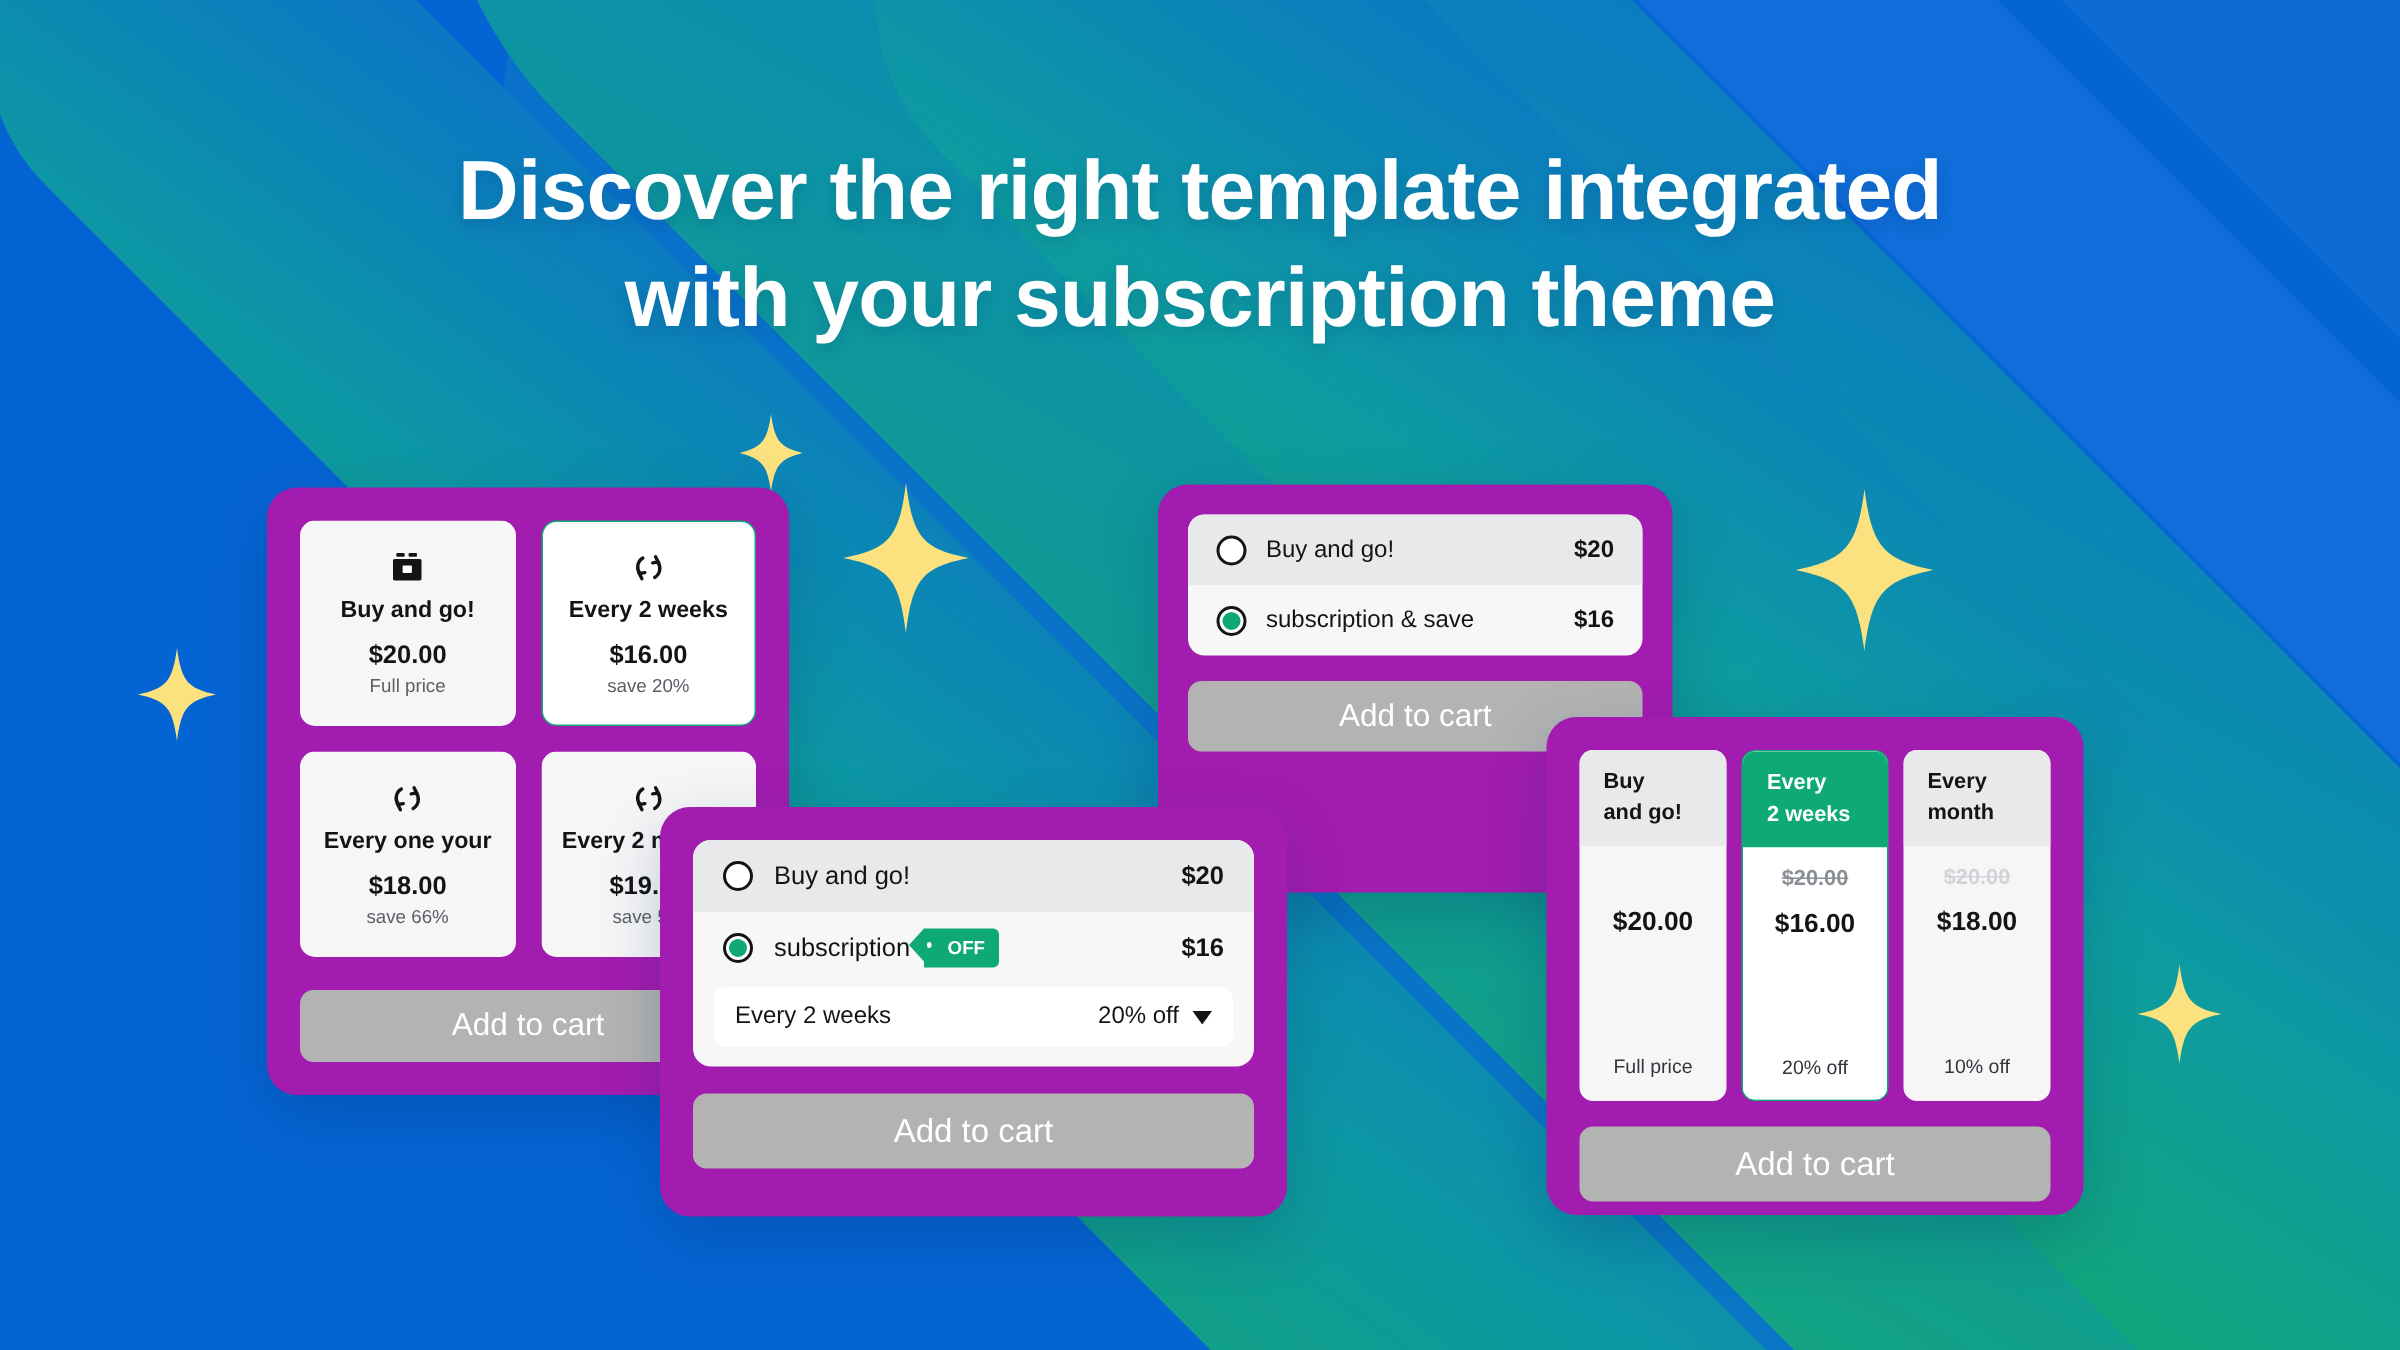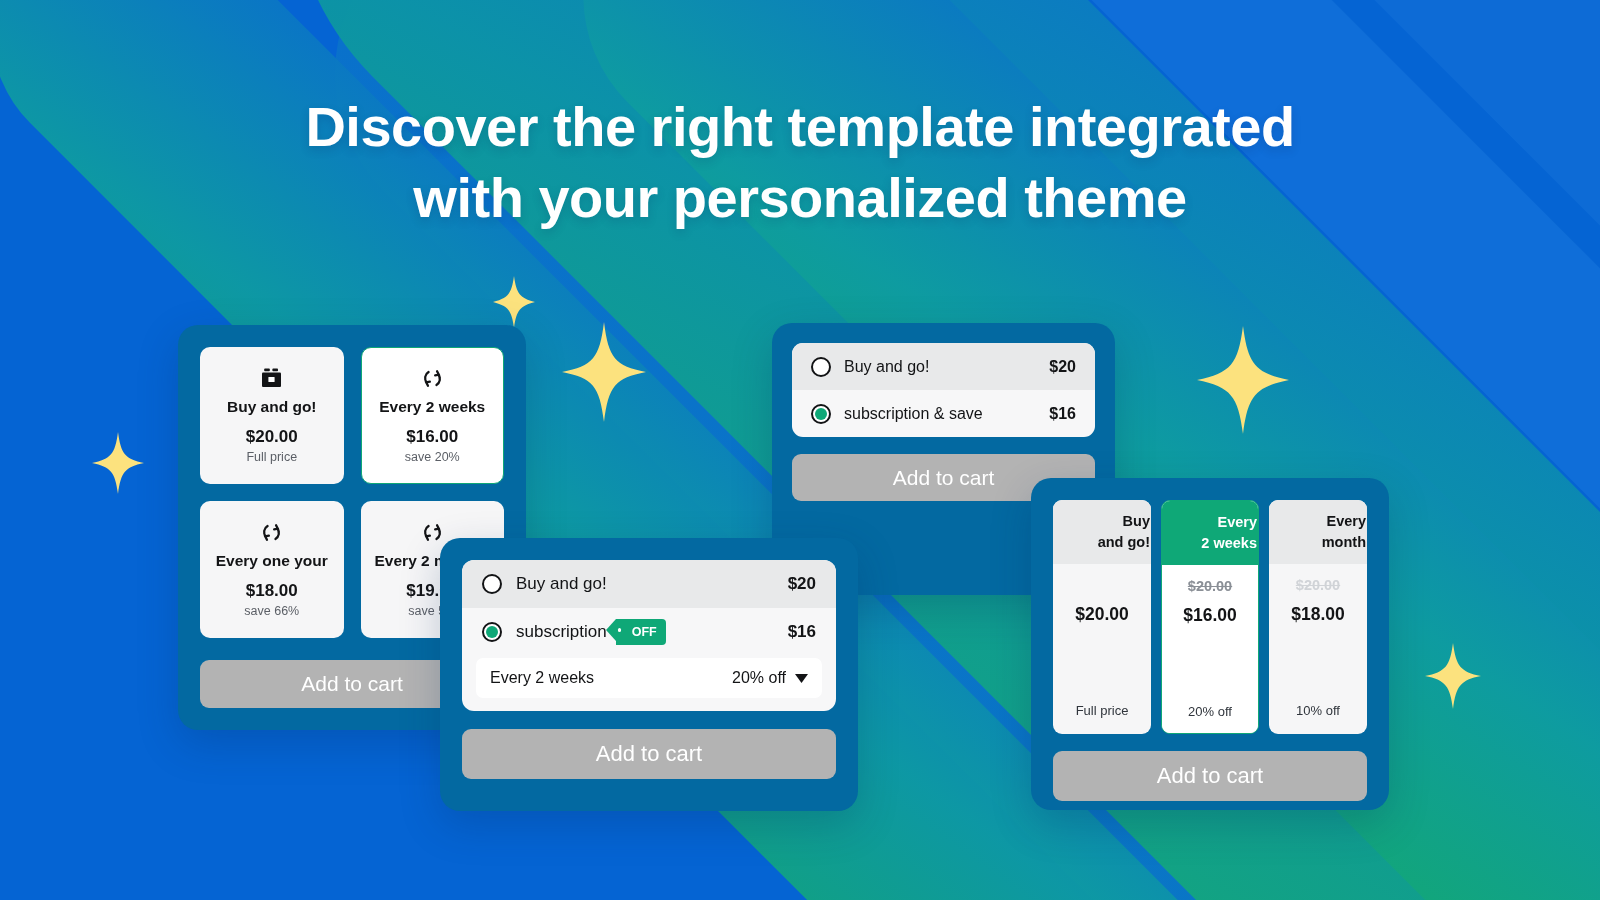--- a/index.html
+++ b/index.html
@@ -28,21 +28,21 @@
     line-height: 1.26;
     letter-spacing: -0.5px;
     text-shadow: 0 4px 10px rgba(0,40,90,0.18);
     z-index: 5;
   }
   #headline .ln { display: block; }
 
   
   .card {
     position: absolute;
-    background: #0369a1;
+    background: #a21caf;
     border-radius: 20px;
     box-shadow: 0 14px 40px rgba(3, 40, 90, 0.22);
   }
 
   .addcart {
     background: #b3b3b3;
     color: #ffffff;
     border: none;
     border-radius: 9px;
     width: 100%;
@@ -126,22 +126,22 @@
     background: #ffffff;
   }
 
   
   #card4 { left: 1031px; top: 478px; width: 358px; height: 332px; z-index: 20; padding: 22px; }
   #card4 .cols { display: grid; grid-template-columns: 1fr 1fr 1fr; gap: 10px; }
   #card4 .col { border-radius: 9px; overflow: hidden; background: #f6f6f7; }
   #card4 .col .hd {
     background: #e8e9ea; color: #131416;
     font-size: 14.5px; font-weight: bold;
-    line-height: 1.42; text-align: right;
-    padding: 11px 1px 12px;
+    line-height: 1.42; text-align: left;
+    padding: 11px 16px 12px;
   }
   #card4 .col .bd {
     height: 168px;
     display: flex; flex-direction: column; align-items: center;
     padding: 13px 4px 14px;
   }
   #card4 .col .old { font-size: 14.5px; font-weight: bold; color: #8a8f96; text-decoration: line-through; height: 19px; }
   #card4 .col .old.faint { color: #d0d3d7; }
   #card4 .col .old.blank { visibility: hidden; }
   #card4 .col .pr { font-size: 17.5px; font-weight: bold; color: #131416; margin-top: 8px; }
@@ -221,21 +221,21 @@
 </svg>
 <svg class="sparkle" style="left:1197px; top:326px; width:92px; height:108px; z-index:3;" viewBox="0 0 92 108">
   <path d="M46 0 C51 38 58 47 92 54 C58 61 51 70 46 108 C41 70 34 61 0 54 C34 47 41 38 46 0 Z" fill="#FCE27E"></path>
 </svg>
 <svg class="sparkle" style="left:1425px; top:643px; width:56px; height:66px; z-index:3;" viewBox="0 0 56 66">
   <path d="M28 0 C31 23 35.5 29 56 33 C35.5 37 31 43 28 66 C25 43 20.5 37 0 33 C20.5 29 25 23 28 0 Z" fill="#FCE27E"></path>
 </svg>
 
 <h1 id="headline">
   <span class="ln">Discover the right template integrated</span>
-  <span class="ln">with your personalized theme</span>
+  <span class="ln">with your subscription theme</span>
 </h1>
 
 <div class="card" id="card1">
   <div class="grid">
 
     <div class="tile">
       <span class="ico">
         <svg width="21" height="20" viewBox="0 0 21 20">
           <rect x="3.2" y="0.6" width="5.6" height="2.6" rx="0.8" fill="#131416"></rect>
           <rect x="11.4" y="0.6" width="5.6" height="2.6" rx="0.8" fill="#131416"></rect>

